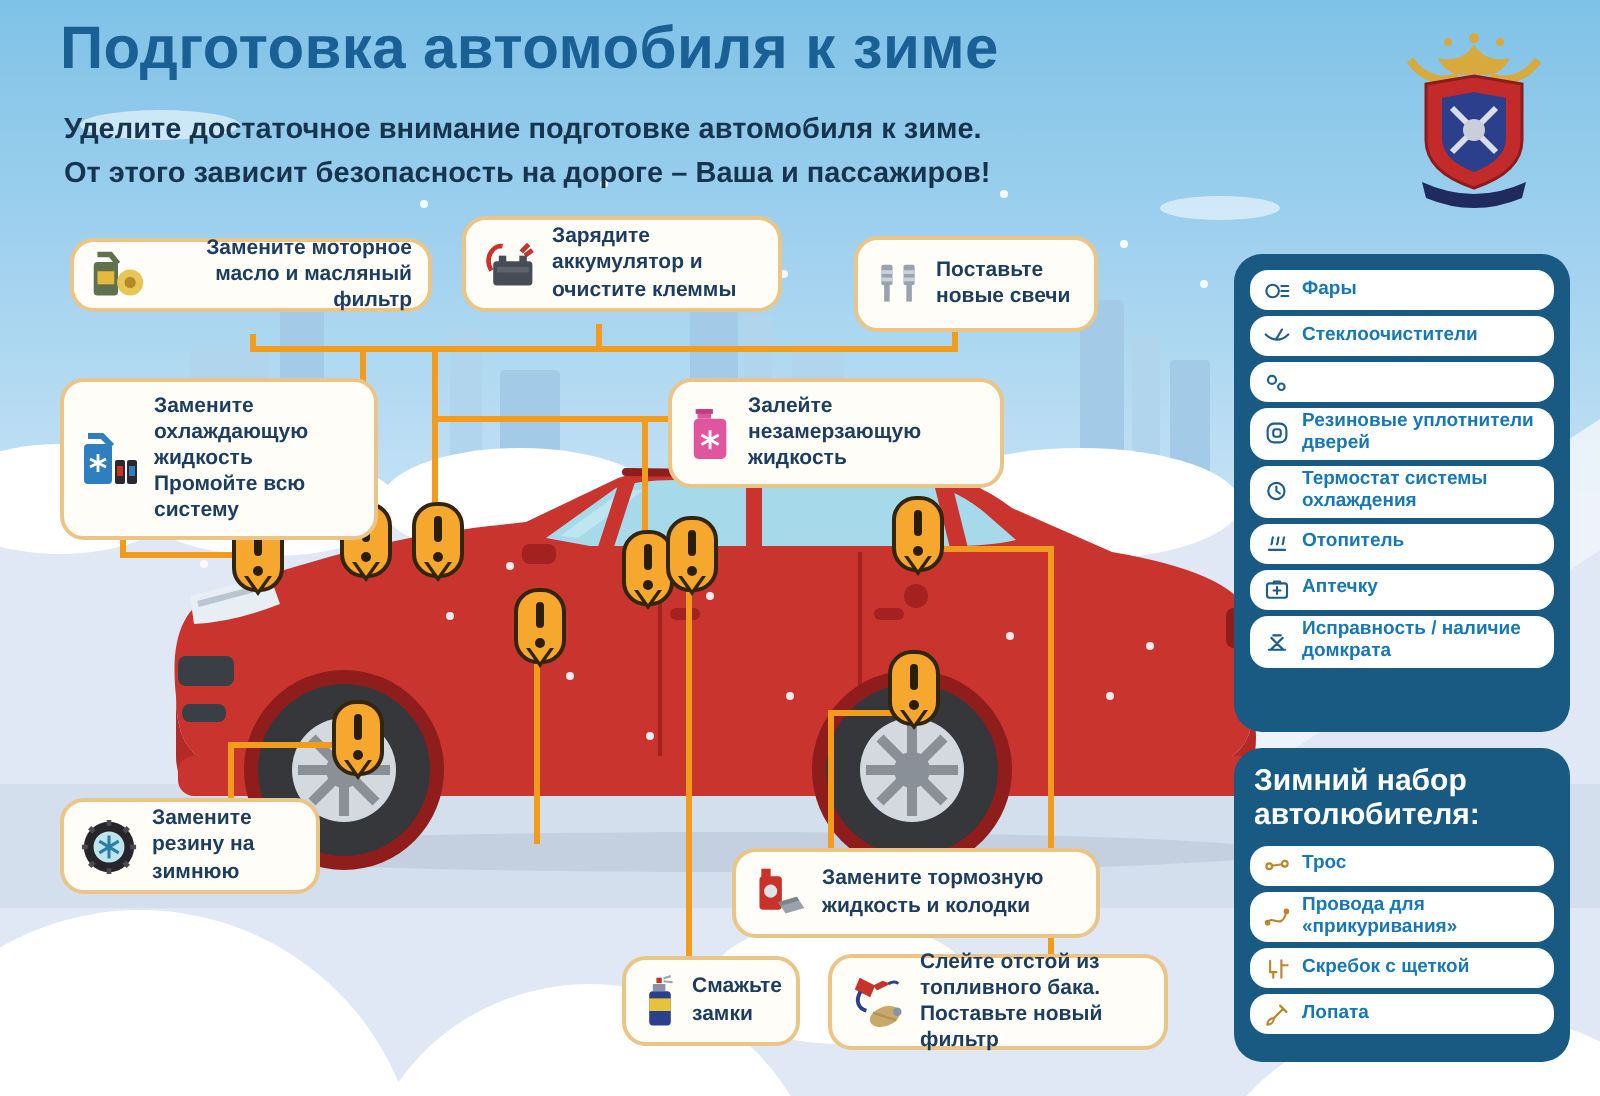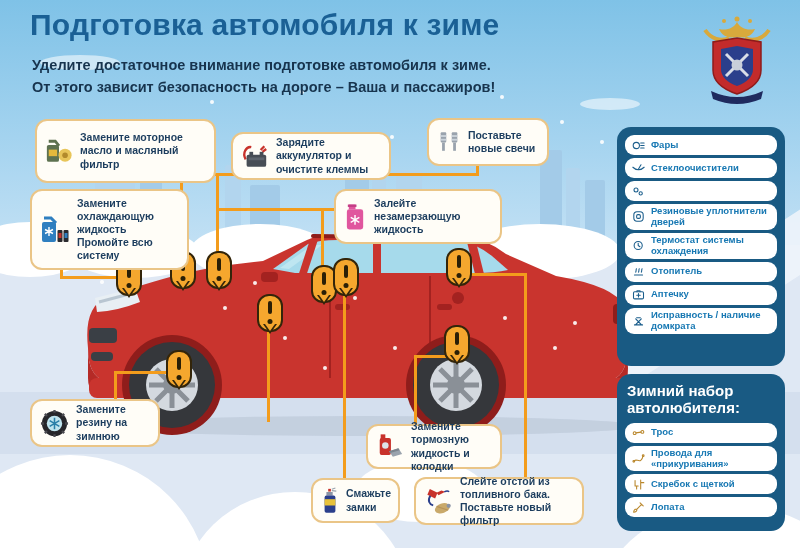--- a/index.html
+++ b/index.html
@@ -24,28 +24,28 @@
   .title{position:absolute;left:30px;top:8px;width:650px;margin:0;font-size:30px;font-weight:bold;
     color:#1a6095;letter-spacing:.2px;z-index:60;}
   .sub{position:absolute;left:32px;width:560px;margin:0;font-size:14.5px;font-weight:bold;
     color:#17344e;z-index:60;}
   .sub.s1{top:57px;} .sub.s2{top:79px;}
   
   .callout{position:absolute;display:flex;align-items:center;gap:7px;box-sizing:border-box;
     background:#fffdf7;border:2px solid #eac587;border-radius:12px;padding:5px 8px;z-index:50;}
   .co-label{font-size:10.5px;font-weight:bold;color:#1c3d5e;line-height:1.25;}
   .co-icon{flex:0 0 auto;display:flex;align-items:center;justify-content:center;}
-  .co-oil{left:35px;top:119px;width:181px;height:64px;}
-  .co-battery{left:231px;top:132px;width:160px;height:48px;}
+  .co-oil{left:35px;top:119px;width:181px;height:37px;text-align:right;}
+  .co-battery{left:231px;top:108px;width:160px;height:48px;}
   .co-plugs{left:427px;top:118px;width:122px;height:48px;}
   .co-coolant{left:30px;top:189px;width:159px;height:81px;}
   .co-washer{left:334px;top:189px;width:168px;height:55px;}
   .co-tires{left:30px;top:399px;width:130px;height:48px;}
   .co-anticorr{left:167px;top:420px;width:139px;height:49px;}
-  .co-brakes{left:366px;top:424px;width:136px;height:45px;}
+  .co-brakes{left:366px;top:424px;width:184px;height:45px;}
   .co-locks{left:311px;top:478px;width:89px;height:45px;}
   .co-fuel{left:414px;top:477px;width:170px;height:48px;}
   
   .panel{position:absolute;left:617px;width:168px;box-sizing:border-box;background:#195a83;
     border-radius:14px;padding:8px 8px 9px 8px;z-index:50;}
   .panel.check{top:127px;height:239px;}
   .panel.kit{top:374px;height:157px;}
   .panel-title{margin:1px 2px 6px 2px;font-size:15px;font-weight:bold;color:#ffffff;line-height:1.12;}
   .panel-items{display:flex;flex-direction:column;gap:3px;}
   .pill{display:flex;align-items:center;gap:5px;background:#ffffff;border-radius:9px;

